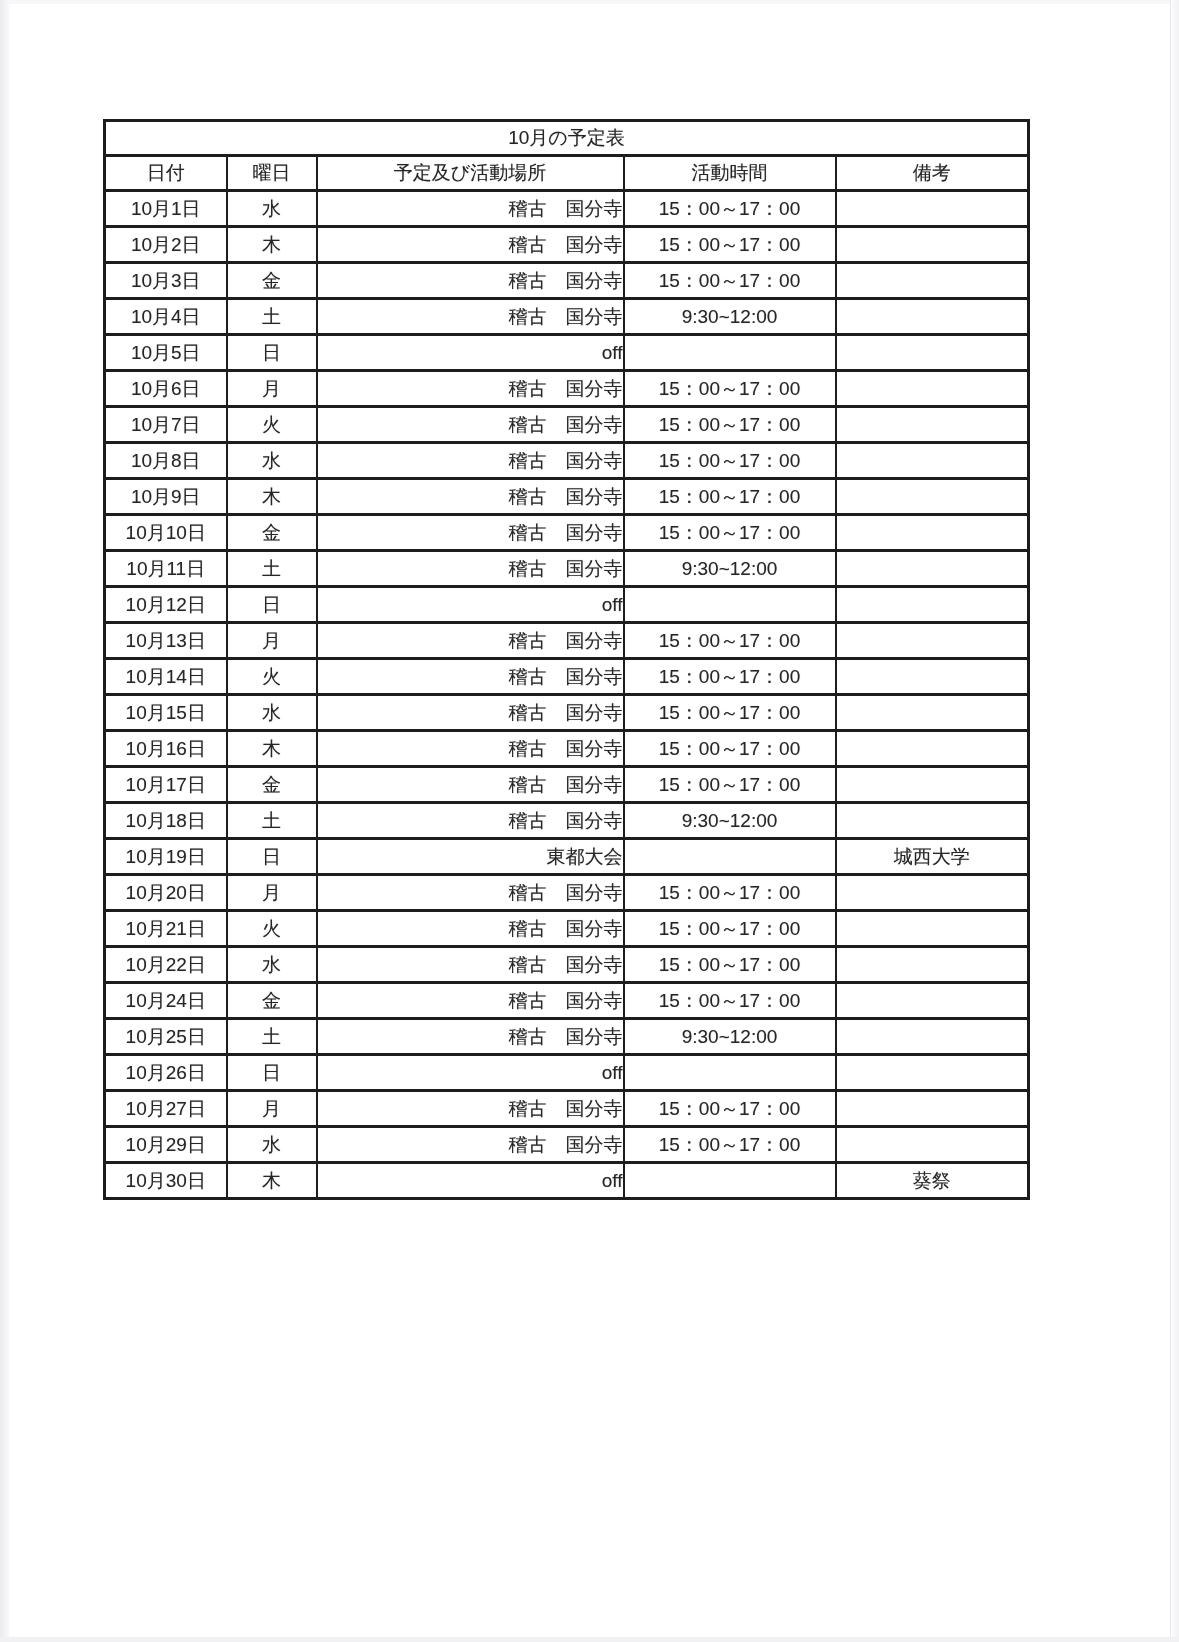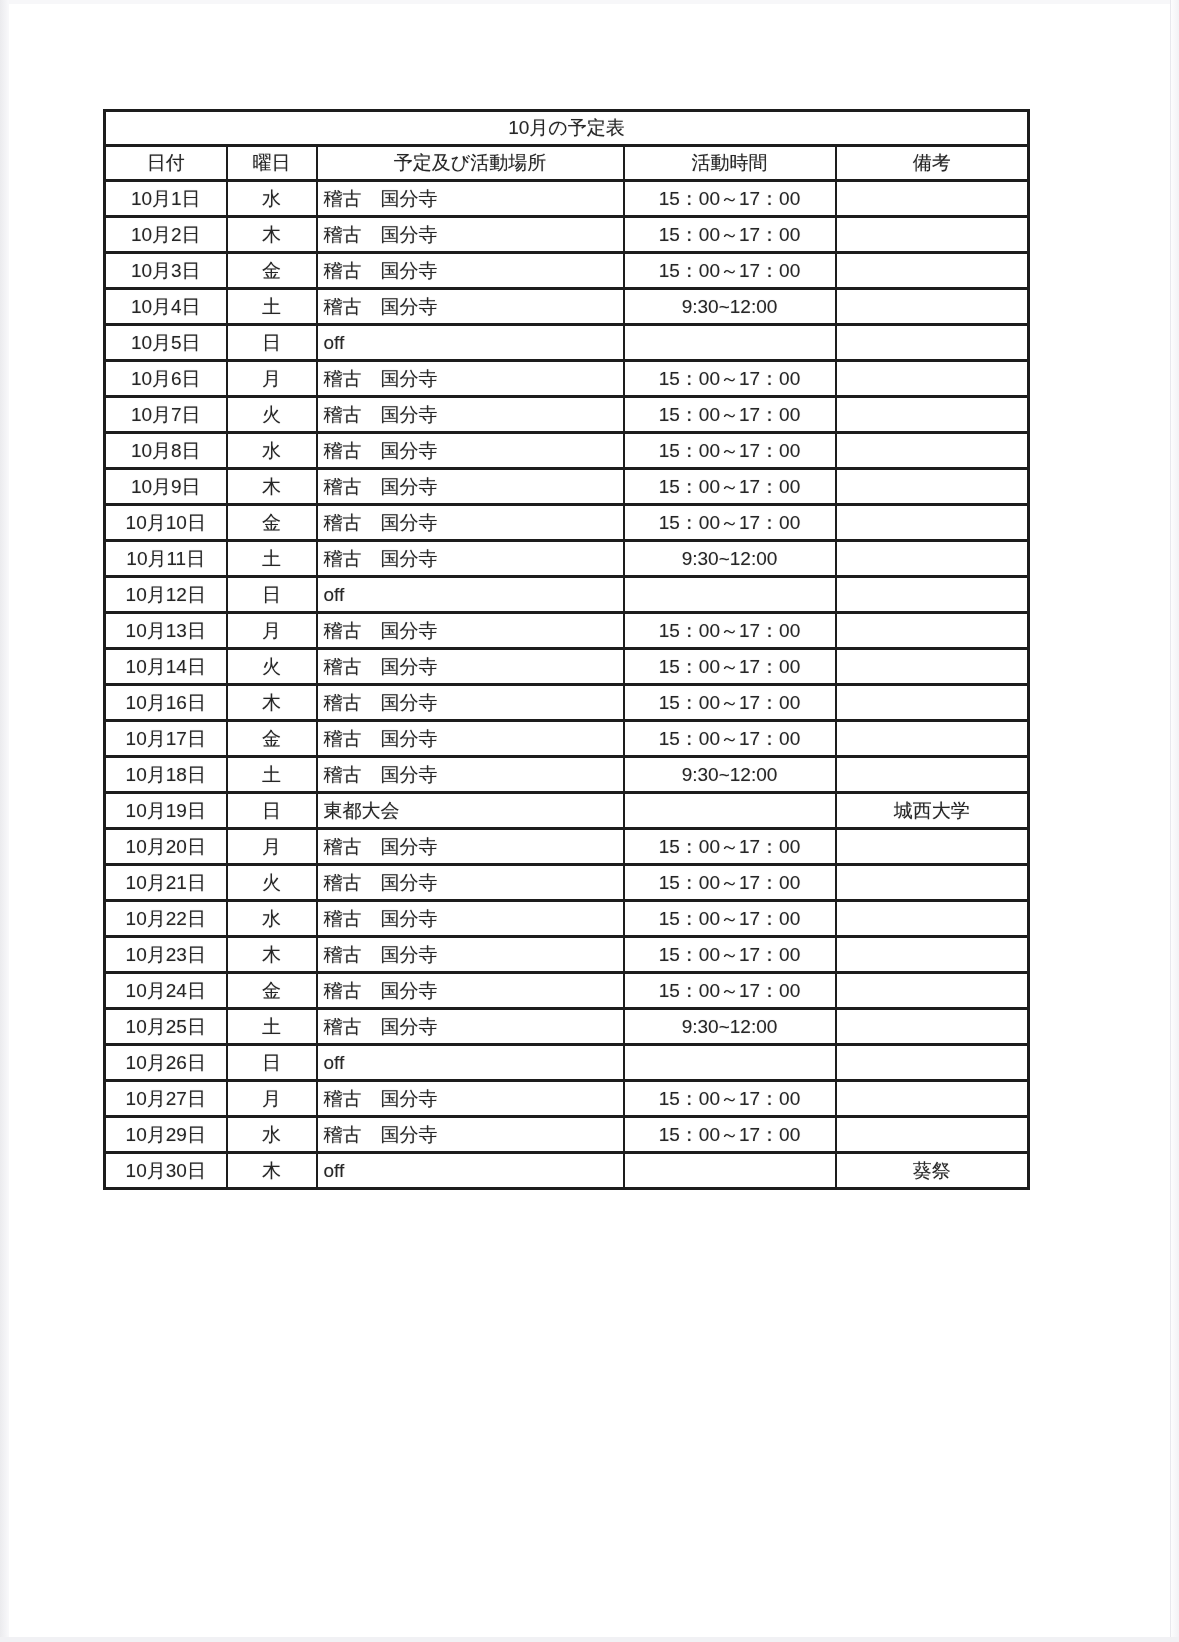--- a/index.html
+++ b/index.html
@@ -13,42 +13,42 @@
   }
   
   .edge{position:absolute;pointer-events:none;}
   .edge-left{left:0;top:0;bottom:0;width:9px;background:linear-gradient(to right,#ebebee,#f9f9fb);}
   .edge-right{right:0;top:0;bottom:0;width:8px;background:linear-gradient(to left,#f2f2f5,#fcfcfd);border-left:1px solid #e8e8ed;}
   .edge-bottom{left:0;right:0;bottom:0;height:5px;background:#f1f1f4;}
   .edge-top{left:0;right:0;top:0;height:4px;background:#f7f7f9;}
 
   table.schedule{
     position:absolute;
-    left:103px;top:109px;
+    left:103px;top:119px;
     width:924px;
     border-collapse:collapse;
     table-layout:fixed;
     border:3px solid #1c1c1c;
   }
   .schedule th,.schedule td{
     border:2px solid #1d1d1d;
     border-top-width:3px;border-bottom-width:3px;
     padding:0;
     font-size:19px;
     font-weight:400;
     text-align:center;
     white-space:nowrap;
     overflow:hidden;
     color:#262626;
     text-shadow:0 0 1px rgba(60,60,60,.35);
   }
   .schedule .title-cell{height:32px;line-height:32px;font-size:19px;}
   .schedule .header-cell{height:32px;line-height:32px;}
   .schedule td{height:33px;line-height:33px;}
-  .schedule td.activity-cell{text-align:left;padding-left:6px;}
+  .schedule td.activity-cell{text-align:right;padding-left:6px;}
   
   col.c-date{width:122px;}
   col.c-day{width:90px;}
   col.c-activity{width:307px;}
   col.c-time{width:212px;}
   col.c-note{width:193px;}
 </style>
 </head>
 <body>
 
@@ -170,20 +170,27 @@
         <td class="note-cell"></td>
       </tr>
       <tr>
         <td class="date-cell">10月14日</td>
         <td class="day-cell">火</td>
         <td class="activity-cell">稽古　国分寺</td>
         <td class="time-cell">15：00～17：00</td>
         <td class="note-cell"></td>
       </tr>
       <tr>
+        <td class="date-cell">10月15日</td>
+        <td class="day-cell">水</td>
+        <td class="activity-cell">稽古　国分寺</td>
+        <td class="time-cell">15：00～17：00</td>
+        <td class="note-cell"></td>
+      </tr>
+      <tr>
         <td class="date-cell">10月16日</td>
         <td class="day-cell">木</td>
         <td class="activity-cell">稽古　国分寺</td>
         <td class="time-cell">15：00～17：00</td>
         <td class="note-cell"></td>
       </tr>
       <tr>
         <td class="date-cell">10月17日</td>
         <td class="day-cell">金</td>
         <td class="activity-cell">稽古　国分寺</td>
@@ -219,27 +226,20 @@
         <td class="note-cell"></td>
       </tr>
       <tr>
         <td class="date-cell">10月22日</td>
         <td class="day-cell">水</td>
         <td class="activity-cell">稽古　国分寺</td>
         <td class="time-cell">15：00～17：00</td>
         <td class="note-cell"></td>
       </tr>
       <tr>
-        <td class="date-cell">10月23日</td>
-        <td class="day-cell">木</td>
-        <td class="activity-cell">稽古　国分寺</td>
-        <td class="time-cell">15：00～17：00</td>
-        <td class="note-cell"></td>
-      </tr>
-      <tr>
         <td class="date-cell">10月24日</td>
         <td class="day-cell">金</td>
         <td class="activity-cell">稽古　国分寺</td>
         <td class="time-cell">15：00～17：00</td>
         <td class="note-cell"></td>
       </tr>
       <tr>
         <td class="date-cell">10月25日</td>
         <td class="day-cell">土</td>
         <td class="activity-cell">稽古　国分寺</td>

